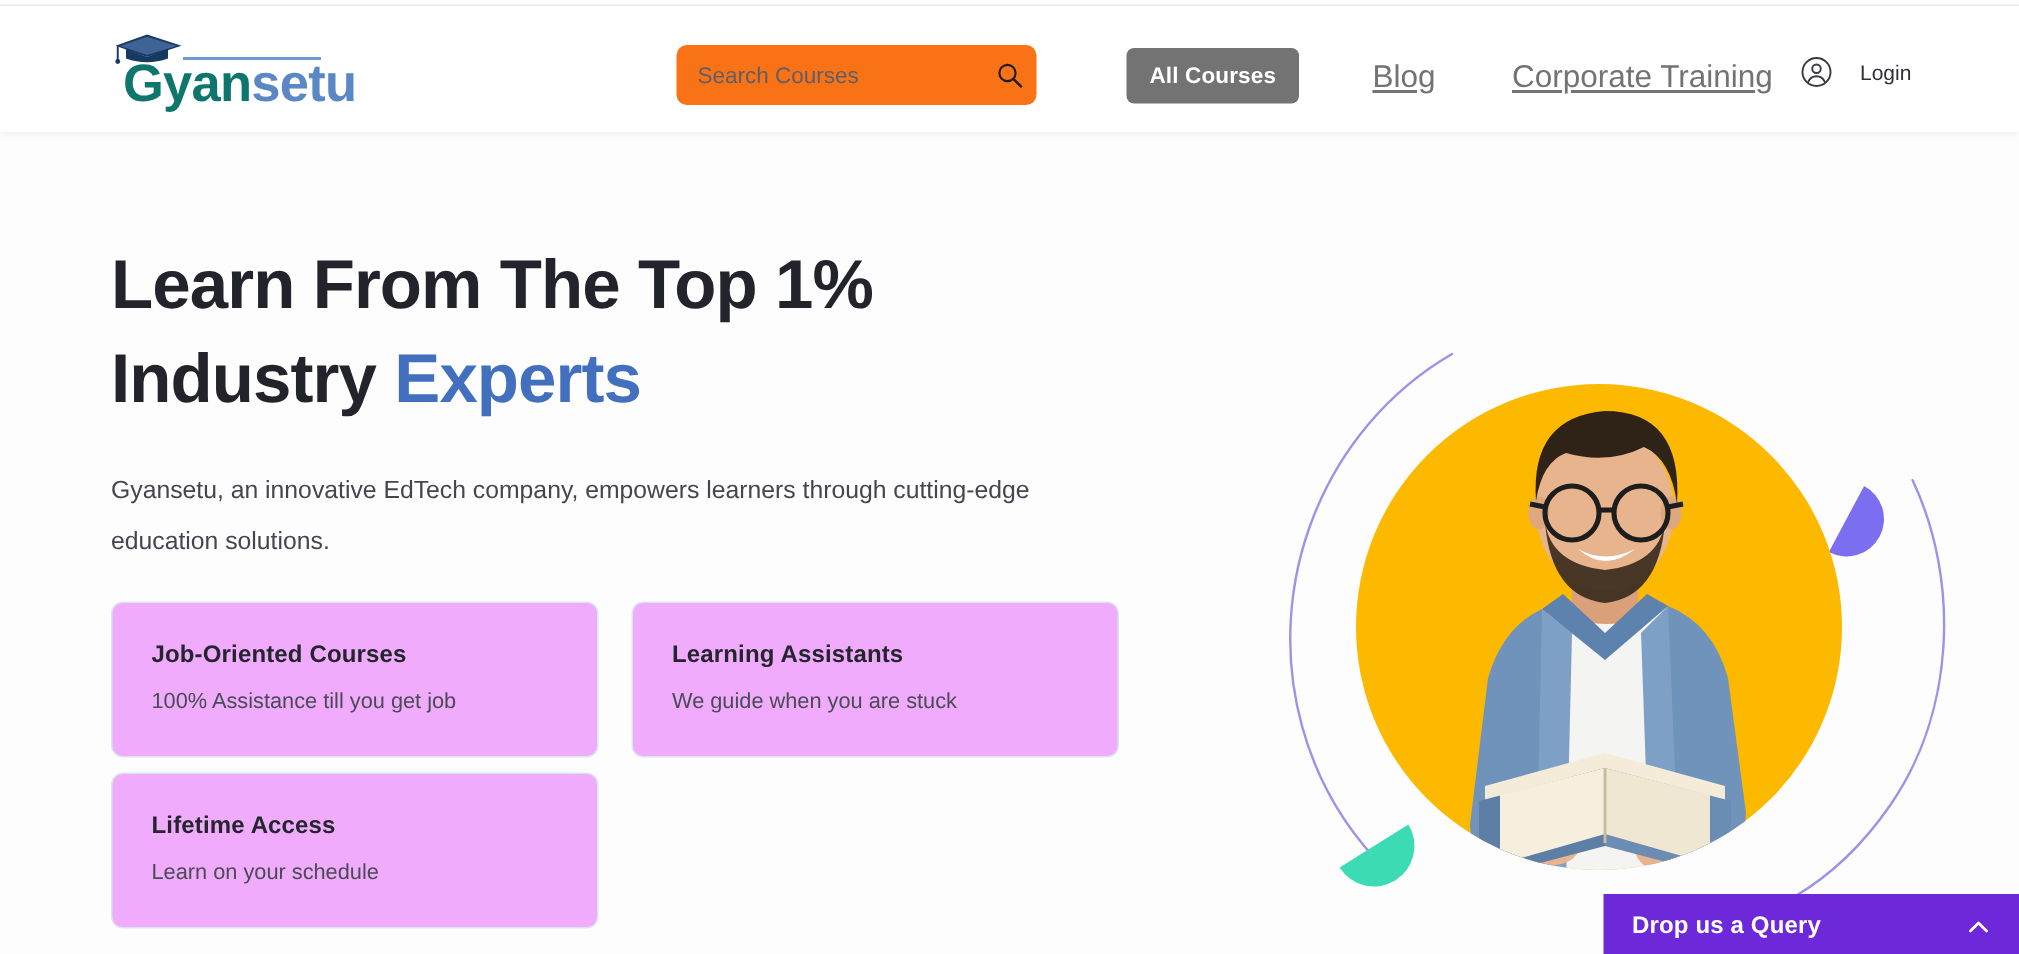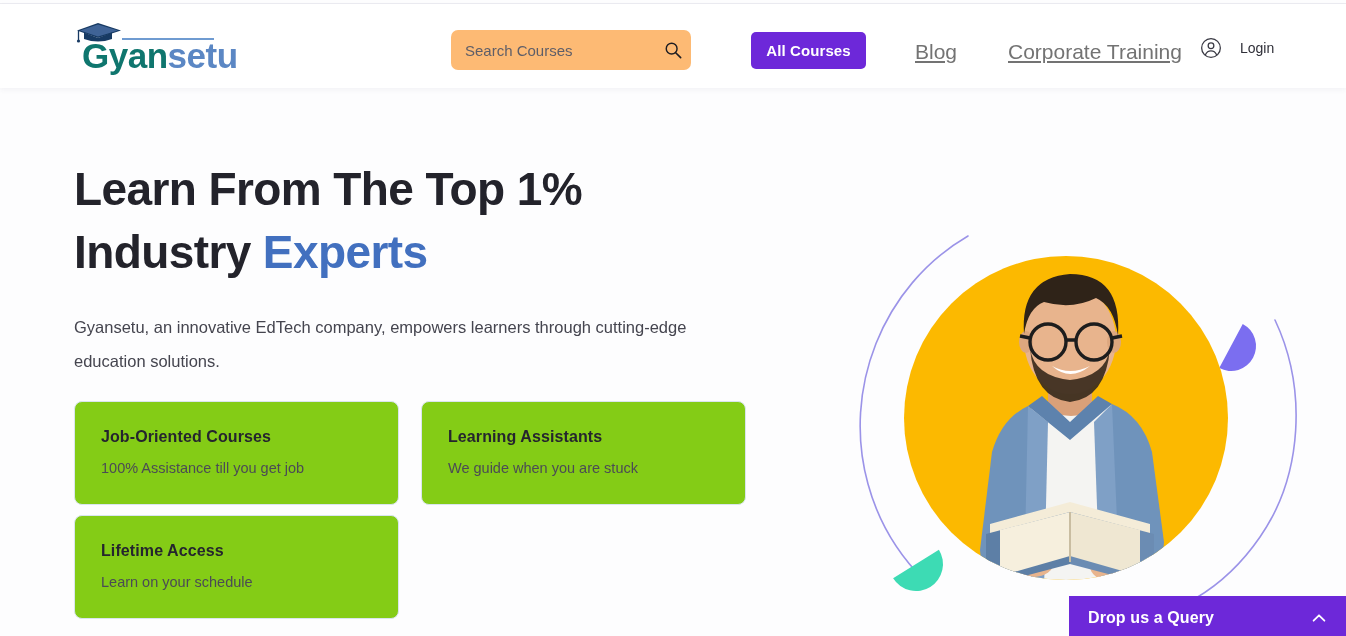--- a/index.html
+++ b/index.html
@@ -69,21 +69,21 @@
     left: 48px; top: 18px;
     width: 92px; height: 2px;
     background: #6f9bd1;
   }
 
   
   .search-box {
     position: absolute;
     left: 451px; top: 26px;
     width: 240px; height: 40px;
-    background: #fdba74;
+    background: #f97316;
     border-radius: 7px;
     display: flex;
     align-items: center;
     padding: 0 14px;
   }
   .search-input {
     flex: 1;
     border: none;
     outline: none;
     background: transparent;
@@ -92,21 +92,21 @@
     color: #3b3b44;
   }
   .search-input::placeholder { color: #5e5e68; opacity: 1; }
   .search-icon { width: 18px; height: 18px; flex: 0 0 auto; cursor: pointer; }
 
   
   .btn-all-courses {
     position: absolute;
     left: 751px; top: 28px;
     width: 115px; height: 37px;
-    background: #6d28d9;
+    background: #737373;
     color: #ffffff;
     border: none;
     border-radius: 5px;
     font-family: "Liberation Sans", sans-serif;
     font-size: 15px;
     font-weight: 700;
     letter-spacing: 0.1px;
     cursor: pointer;
   }
 
@@ -160,21 +160,21 @@
     position: absolute;
     left: 74px; top: 401px;
     width: 672px;
     display: grid;
     grid-template-columns: 325px 325px;
     grid-template-rows: 104px 104px;
     column-gap: 22px;
     row-gap: 10px;
   }
   .card {
-    background: #84cc16;
+    background: #f0abfc;
     border: 1px solid #d9e5ef;
     border-radius: 8px;
     padding: 26px 26px 0 26px;
     cursor: pointer;
   }
   .card-title {
     font-size: 16px;
     font-weight: 700;
     color: #25252e;
     letter-spacing: 0.1px;

